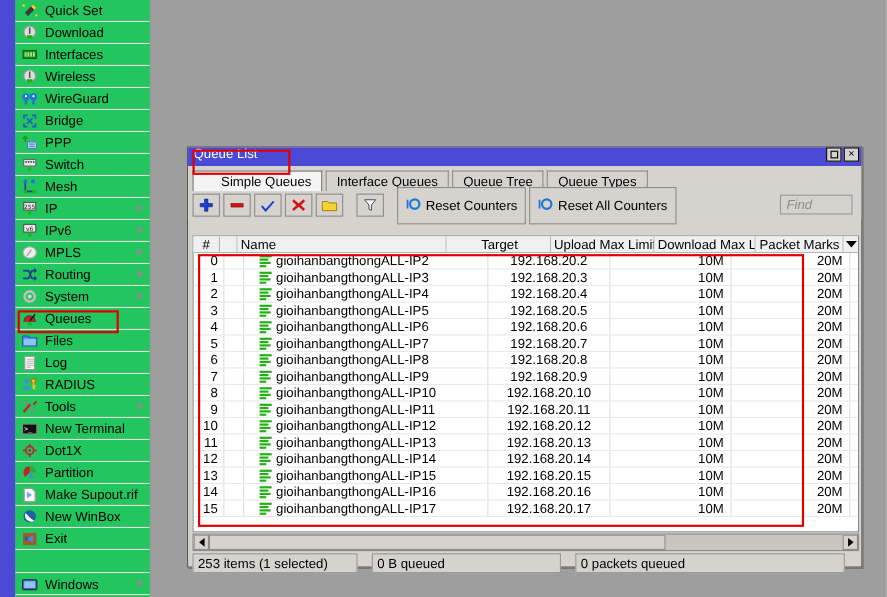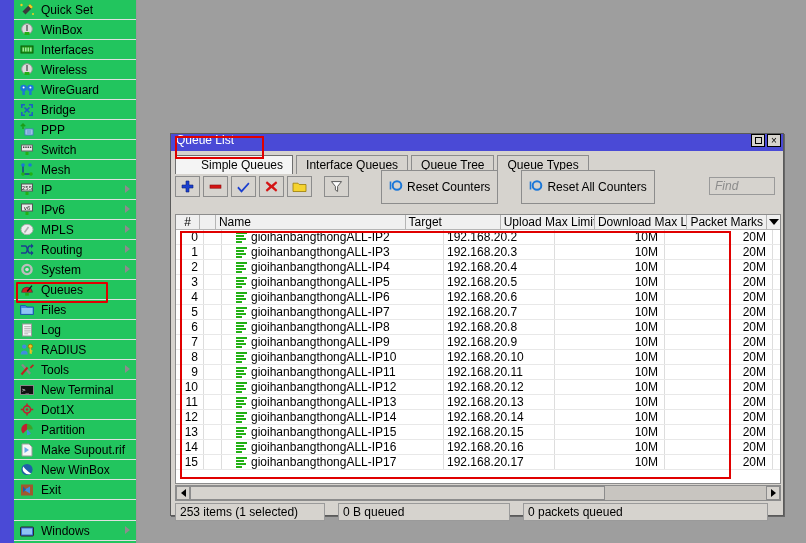--- a/index.html
+++ b/index.html
@@ -80,21 +80,21 @@
   .toolbar{
     display:flex;align-items:center;height:25px;padding:2px 4px;
     box-sizing:border-box;background:#d6d3ce;gap:3px;position:relative;
   }
   .tbutton{
     width:25px;height:21px;background:#d6d3ce;border:1px solid #8c8c8c;
     display:flex;align-items:center;justify-content:center;box-sizing:border-box;
   }
   .wbutton{
     height:21px;background:#d6d3ce;border:1px solid #8c8c8c;box-sizing:border-box;
-    display:flex;align-items:center;gap:4px;padding:16px 7px;font-size:12px;white-space:nowrap;margin-left:20px;
+    display:flex;align-items:center;gap:4px;padding:16px 7px;font-size:12px;white-space:nowrap;
   }
   .gap{width:6px;}
   .findbox{
     position:absolute;right:8px;top:3px;width:66px;height:18px;
     background:#d6d3ce;border:1px solid #9a9a9a;box-sizing:border-box;
     font-size:12px;font-style:italic;color:#8c8c8c;
     display:flex;align-items:center;padding-left:5px;
   }
 
   
@@ -122,21 +122,21 @@
     box-sizing:border-box;padding:0 3px;overflow:hidden;white-space:nowrap;
   }
   .cell.num{text-align:right;padding-right:5px;}
   .cell.name{display:flex;align-items:center;gap:4px;padding-left:14px;}
   .cell.right{text-align:right;padding-right:6px;}
 
   
   .c-num{width:28px;}
   .c-blank{width:18px;}
   .c-name{width:222px;}
-  .c-target{width:111px;}
+  .c-target{width:111px;text-align:center;}
   .c-up{width:110px;}
   .c-down{width:108px;}
   .c-pm{width:93px;border-right:1px solid #b5b5b5;}
   .arr-l{width:0;height:0;border-top:4px solid transparent;border-bottom:4px solid transparent;border-right:5px solid #000;}
   .arr-r{width:0;height:0;border-top:4px solid transparent;border-bottom:4px solid transparent;border-left:5px solid #000;}
 
   
   .hscroll{
     position:absolute;left:4px;top:351px;width:606px;height:16px;
     background:#c8c5c0;border:1px solid #8c8c8c;box-sizing:border-box;display:flex;align-items:center;
@@ -190,21 +190,21 @@
           <span class="mlabel">Quick Set</span>
         </div>
         <div class="menu-item">
           <span class="ic">
             <svg width="16" height="16" viewBox="0 0 16 16">
               <circle cx="8" cy="7" r="5.3" fill="#dcdcdc" stroke="#9a9a9a"></circle>
               <path d="M8 3v6" stroke="#555" stroke-width="1.4"></path>
               <rect x="5.5" y="10" width="5" height="3" fill="#22b014"></rect>
             </svg>
           </span>
-          <span class="mlabel">WinBox</span>
+          <span class="mlabel">Download</span>
         </div>
         <div class="menu-item">
           <span class="ic">
             <svg width="16" height="16" viewBox="0 0 16 16">
               <rect x="2" y="4" width="12" height="7" fill="#1f9c18" stroke="#0d5c09"></rect>
               <rect x="3.5" y="5.5" width="1.6" height="4" fill="#9fe79b"></rect>
               <rect x="6" y="5.5" width="1.6" height="4" fill="#9fe79b"></rect>
               <rect x="8.5" y="5.5" width="1.6" height="4" fill="#9fe79b"></rect>
               <rect x="11" y="5.5" width="1.6" height="4" fill="#9fe79b"></rect>
             </svg>

